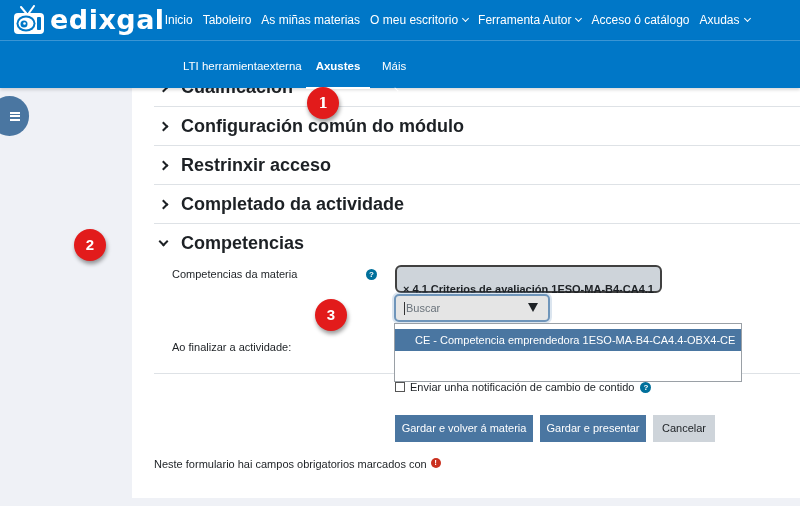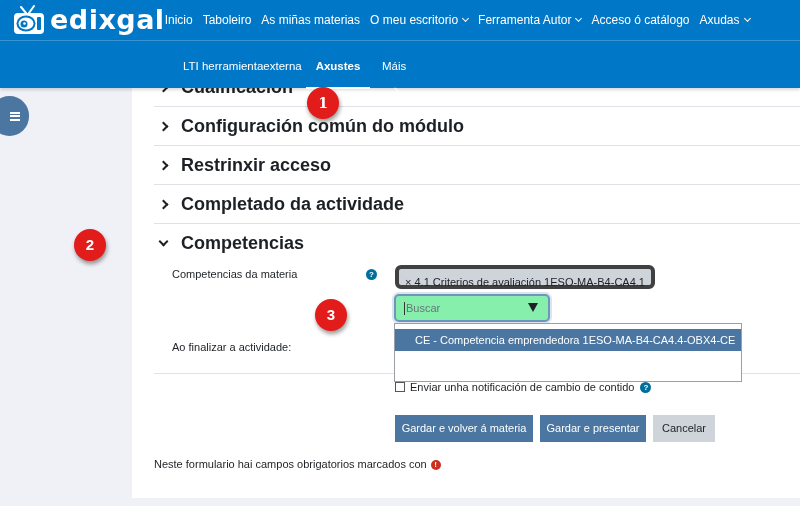--- a/index.html
+++ b/index.html
@@ -28,41 +28,41 @@
   
   .card { position: absolute; left: 96px; top: 40px; width: 719px; height: 458px; background: #fff; margin-left: 36px; }
   .section { position: absolute; left: 22px; width: 682px; height: 39px; border-top: 1px solid #dee2e6; display: flex; align-items: center; }
   .section-chev { width: 7px; height: 7px; border-right: 2px solid #1d2125; border-bottom: 2px solid #1d2125; transform: rotate(-45deg); margin-left: 6px; margin-right: 14px; }
   .section-chev.open { transform: rotate(45deg); margin-top: -4px; }
   .section-title { font-size: 18px; font-weight: bold; color: #1d2125; }
 
   .label { position: absolute; font-size: 11px; color: #1d2125; }
   .help-icon { position: absolute; width: 11px; height: 11px; border-radius: 50%; background: #0f6cbf; color: #fff; font-size: 8px; font-weight: bold; text-align: center; line-height: 11px; background: #00709b; }
 
-  .tag { position: absolute; left: 263px; top: 225px; height: 24px; padding: 3px 6px; border: 4px solid #404040; border-radius: 6px; background: #ced4da; font-size: 11px; font-weight: normal; color: #1d2125; line-height: 20px; white-space: nowrap; }
+  .tag { position: absolute; left: 263px; top: 225px; height: 24px; padding: 12px 6px; border: 2px solid #404040; border-radius: 6px; background: #ced4da; font-size: 11px; font-weight: bold; color: #1d2125; line-height: 20px; white-space: nowrap; }
 
-  .search-box { position: absolute; left: 262px; top: 254px; width: 156px; height: 28px; border: 2px solid #6f95ba; border-radius: 5px; background: #86efac; box-shadow: 0 0 0 2px rgba(110,150,190,0.25); }
+  .search-box { position: absolute; left: 262px; top: 254px; width: 156px; height: 28px; border: 2px solid #6f95ba; border-radius: 5px; background: #e5e5e5; box-shadow: 0 0 0 2px rgba(110,150,190,0.25); }
   .search-input { position: absolute; left: 8px; top: 6px; font-size: 11px; color: #6a737b; border-left: 1px solid #333; padding-left: 1px; line-height: 13px; }
   .search-caret { position: absolute; right: 10px; top: 7px; width: 0; height: 0; border-left: 5px solid transparent; border-right: 5px solid transparent; border-top: 9px solid #1d2125; }
 
   .dropdown { position: absolute; left: 262px; top: 283px; width: 348px; height: 59px; border: 1px solid #9aa0a6; background: #fff; z-index: 2; }
   .dd-item { position: absolute; left: 0; width: 346px; height: 22px; line-height: 22px; font-size: 11px; padding-left: 20px; white-space: nowrap; }
   .dd-item.sel { top: 5px; background: #4a76a1; color: #fff; }
   .dd-item.plain { top: 29px; color: #1d2125; padding-left: 20px; }
 
   .divider { position: absolute; left: 22px; top: 333px; width: 682px; height: 1px; background: #dee2e6; }
 
   .checkbox-row { position: absolute; left: 263px; top: 341px; display: flex; align-items: center; font-size: 11px; color: #1d2125; }
   .checkbox { width: 10px; height: 10px; border: 1px solid #555; background: #fff; margin-right: 5px; }
 
   .btn { position: absolute; top: 375px; height: 27px; border-radius: 0; font-size: 11px; line-height: 27px; text-align: center; white-space: nowrap; }
   .btn-primary { background: #4a76a1; color: #fff; }
   .btn-secondary { background: #ced4da; color: #1d2125; }
 
-  .required-note { position: absolute; left: 22px; top: 418px; font-size: 11px; color: #1d2125; display: flex; align-items: flex-end; }
+  .required-note { position: absolute; left: 22px; top: 418px; font-size: 11px; color: #1d2125; display: flex; align-items: flex-start; }
   .req-icon { width: 10px; height: 10px; border-radius: 50%; background: #ca3120; color: #fff; font-size: 8px; font-weight: bold; text-align: center; line-height: 10px; margin-left: 4px; }
 
   
   .marker { position: absolute; width: 32px; height: 32px; border-radius: 50%; background: #e21b1b; color: #fff; font-weight: bold; font-size: 15px; text-align: center; line-height: 32px; box-shadow: 1px 3px 4px rgba(0,0,0,0.4); z-index: 5; }
   .marker.m1 { font-family: "DejaVu Serif", serif; font-size: 14px; }
 </style>
 </head>
 <body>
 
 <div class="navbar">

